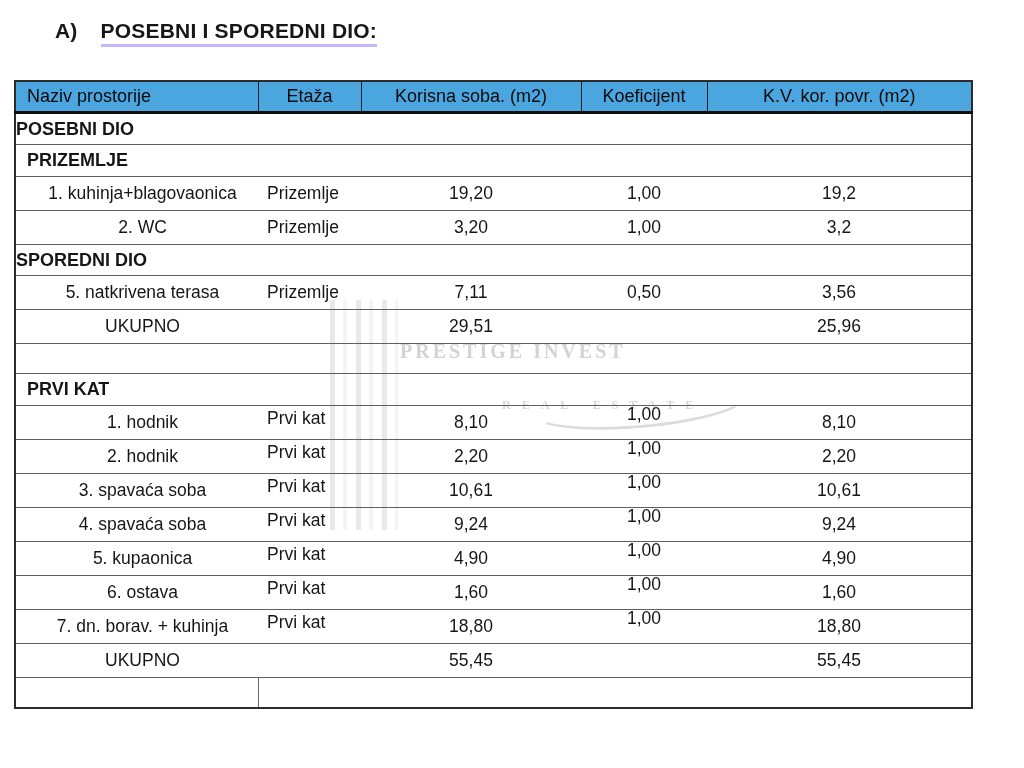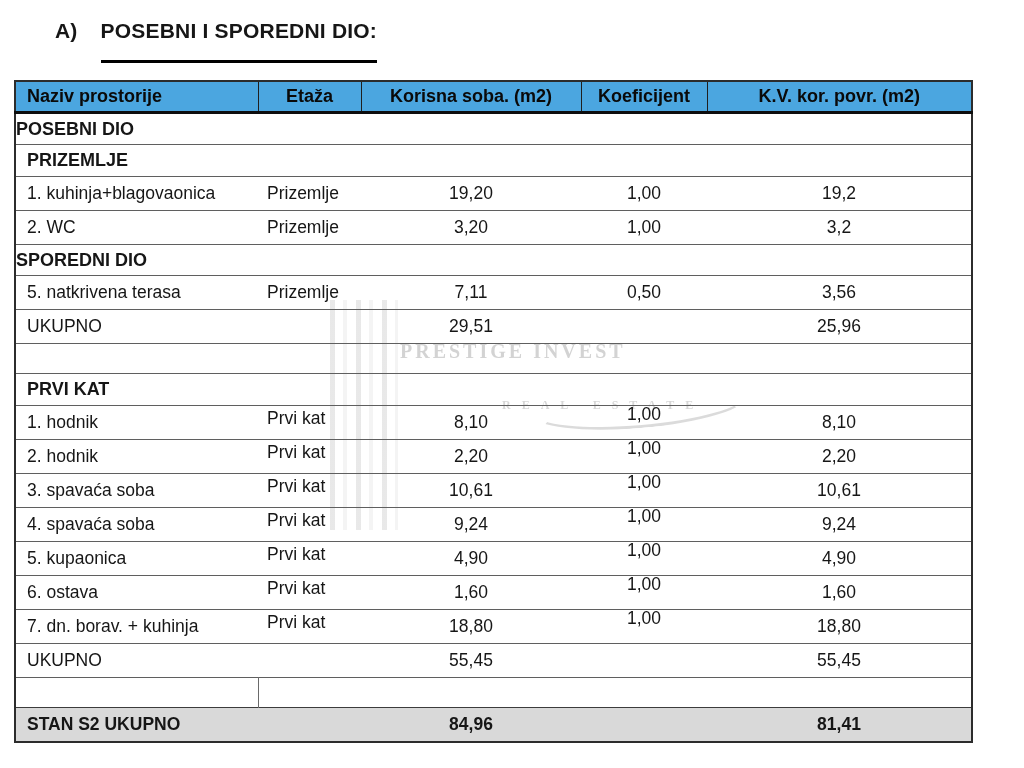--- a/index.html
+++ b/index.html
@@ -7,21 +7,21 @@
     width:1024px;height:768px;position:relative;background:#ffffff;
     font-family:"Liberation Sans", sans-serif;color:#161616;overflow:hidden;
   }
 
   
   .doc-title{
     position:absolute;left:55px;top:19px;z-index:2;
     font-size:21px;font-weight:bold;letter-spacing:.2px;white-space:nowrap;
   }
   .doc-title .prefix{margin-right:23px;}
-  .doc-title .underlined{border-bottom:3px solid #000000;padding-bottom:18px;}
+  .doc-title .underlined{border-bottom:3px solid #c4b5fd;padding-bottom:2px;}
 
   
   .watermark{position:absolute;left:330px;top:298px;width:430px;height:235px;z-index:0;}
   .wm-bars{
     position:absolute;left:0;top:2px;width:68px;height:230px;
     background:repeating-linear-gradient(90deg,
       rgba(175,175,175,.28) 0 5px, rgba(255,255,255,0) 5px 13px,
       rgba(200,200,200,.20) 13px 17px, rgba(255,255,255,0) 17px 26px);
   }
   .wm-line1{
@@ -47,27 +47,27 @@
     border:2px solid #2c2c2c;
   }
   col.c1{width:243px;} col.c2{width:103px;} col.c3{width:220px;}
   col.c4{width:126px;} col.c5{width:265px;}
 
   td,th{
     padding:0;height:33px;font-size:17.5px;white-space:nowrap;overflow:hidden;
     border-top:1px solid #5f5f5f;vertical-align:middle;
   }
   th{
-    background:#4ba6e0;height:29px;font-size:18px;font-weight:bold;text-align:center;
+    background:#4ba6e0;height:29px;font-size:18px;font-weight:normal;text-align:center;
     border-top:none;border-bottom:3px solid #0d0d0d;border-left:1.5px solid #1f1f1f;
     color:#0a0a0a;
   }
   th:first-child{border-left:none;text-align:left;padding-left:11px;}
 
-  .c-name{text-align:left;padding-left:11px;}
+  .c-name{text-align:center;padding-left:11px;}
   .c-etaza{text-align:left;padding-left:9px;}
   .c-kor,.c-koef,.c-kv{text-align:center;}
 
   tr.section-row td{font-weight:bold;text-align:left;font-size:18px;height:30px;}
   tr.group-row td{font-weight:bold;text-align:left;padding-left:11px;font-size:18px;height:31px;}
   tr.bold-row td{font-weight:normal;}
   tr.empty-row td{height:29px;}
   tr.empty-row td.with-vline{border-right:1px solid #6a6a6a;}
   tr.total-row td{background:#d9d9d9;font-weight:bold;height:33px;border-top:1.5px solid #3c3c3c;}
 
@@ -214,21 +214,14 @@
     <td class="c-kor">55,45</td>
     <td></td>
     <td class="c-kv">55,45</td>
   </tr>
 
   <tr class="empty-row">
     <td class="with-vline"></td>
     <td colspan="4"></td>
   </tr>
 
-  <tr class="total-row">
-    <td class="c-name">STAN S2 UKUPNO</td>
-    <td></td>
-    <td class="c-kor">84,96</td>
-    <td></td>
-    <td class="c-kv">81,41</td>
-  </tr>
 </tbody>
   </table>
 
 </body></html>

